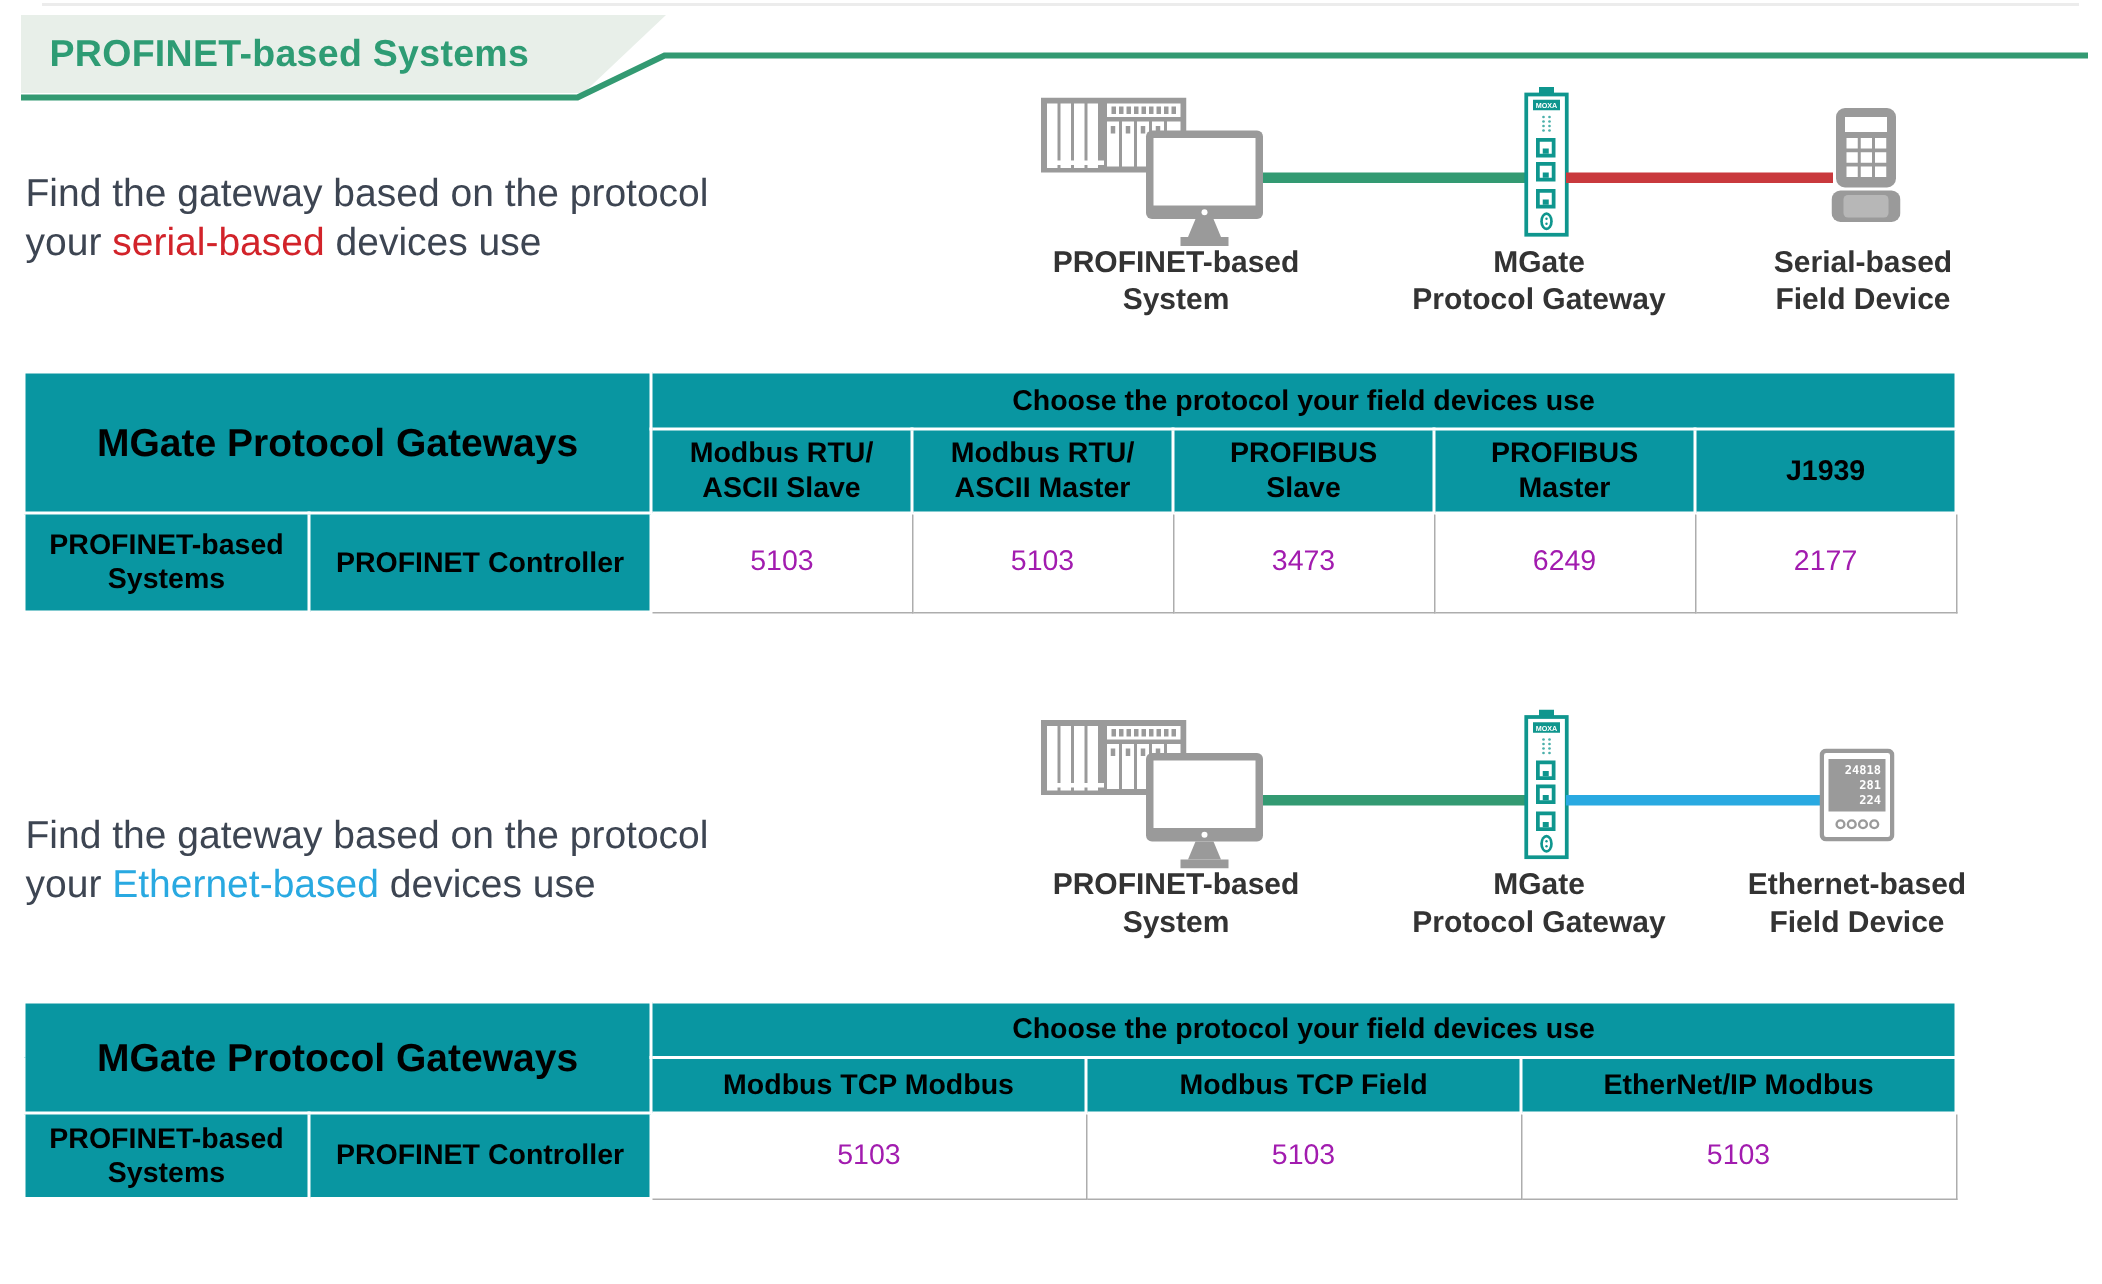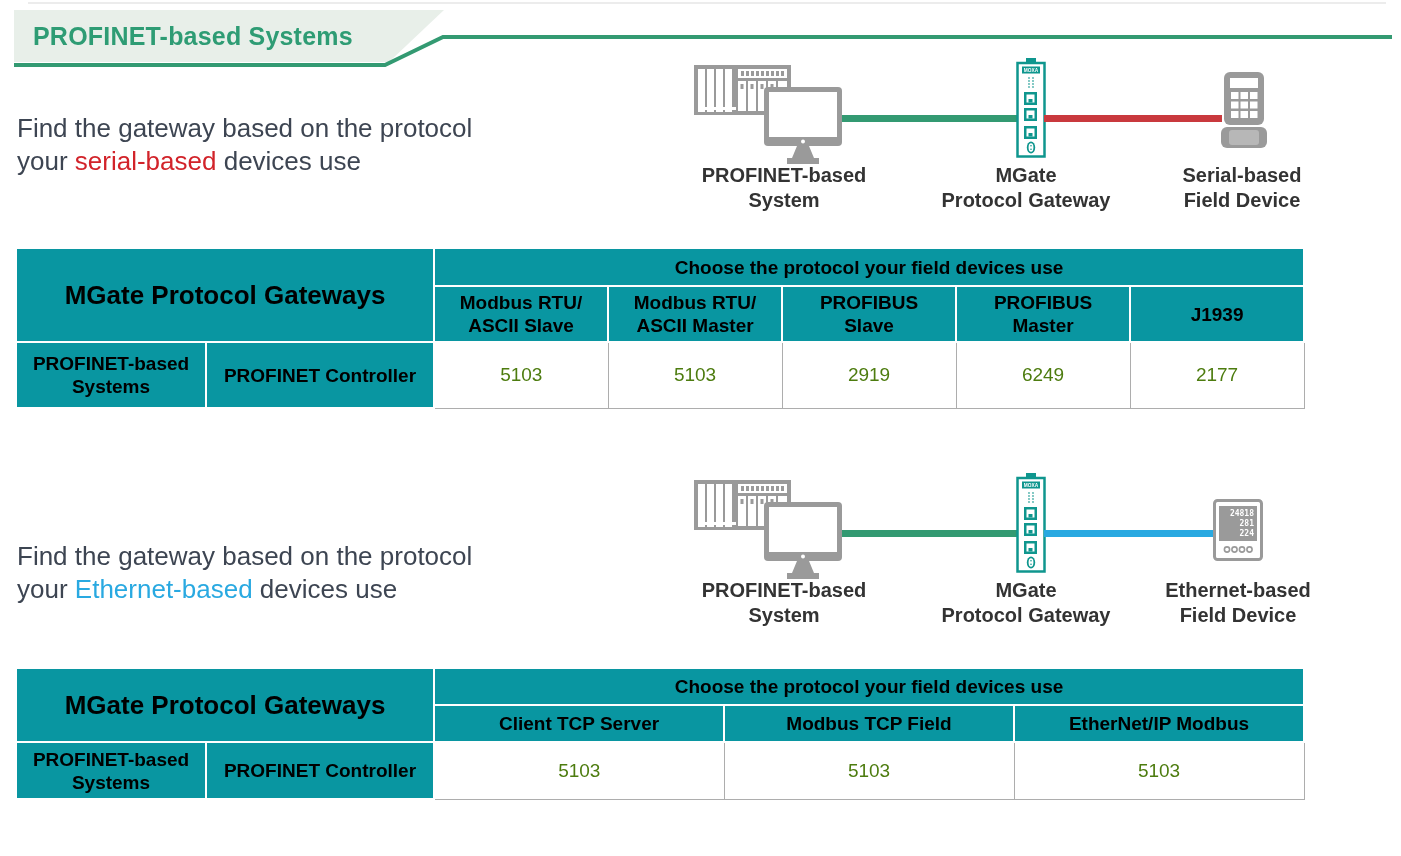--- a/index.html
+++ b/index.html
@@ -41,21 +41,21 @@
   
   table.ptable{border-collapse:collapse;table-layout:fixed;}
   table.ptable td{padding:0;text-align:center;vertical-align:middle;}
   td.teal{
     background:#0996a1;color:#000000;font-weight:bold;
     border:2px solid #ffffff;font-size:19px;line-height:23px;
   }
   td.corner{font-size:26px;}
   td.choose{font-size:19px;}
   td.val{
-    background:#ffffff;color:#4d7c0f;font-size:19px;
+    background:#ffffff;color:#a21caf;font-size:19px;
     border:1px solid #adadad;
   }
   .pre{white-space:pre-line;}
 
   svg text{font-family:"Liberation Sans", sans-serif;}
   .seg{font-family:"DejaVu Sans Mono", monospace;font-weight:bold;}
 </style>
 </head>
 <body>
 
@@ -202,21 +202,21 @@
     <td class="teal pre">PROFIBUS
 Master</td>
     <td class="teal pre">J1939</td>
   </tr>
   <tr style="height:66px">
     <td class="teal pre">PROFINET-based
 Systems</td>
     <td class="teal">PROFINET Controller</td>
     <td class="val">5103</td>
     <td class="val">5103</td>
-    <td class="val">2919</td>
+    <td class="val">3473</td>
     <td class="val">6249</td>
     <td class="val">2177</td>
   </tr>
 </tbody>
   </table>
 
 <div class="abs intro" style="top:540px">
   <div><span>Find the gateway based on the protocol</span></div>
   <div><span>your </span><span class="hl-blue">Ethernet-based</span><span> devices use</span></div>
 </div>
@@ -322,21 +322,21 @@
     <col style="width:290px">
       <col style="width:290px">
       <col style="width:290px">
   </colgroup>
   <tbody>
       <tr style="height:37px">
     <td class="teal corner" colspan="2" rowspan="2">MGate Protocol Gateways</td>
     <td class="teal choose" colspan="3">Choose the protocol your field devices use</td>
   </tr>
   <tr style="height:37px">
-    <td class="teal">Client TCP Server</td>
+    <td class="teal">Modbus TCP Modbus</td>
     <td class="teal">Modbus TCP Field</td>
     <td class="teal">EtherNet/IP Modbus</td>
   </tr>
   <tr style="height:57px">
     <td class="teal pre">PROFINET-based
 Systems</td>
     <td class="teal">PROFINET Controller</td>
     <td class="val">5103</td>
     <td class="val">5103</td>
     <td class="val">5103</td>

